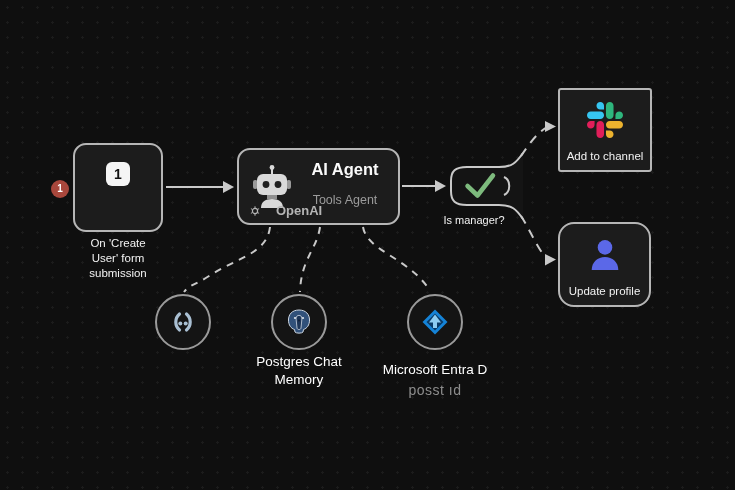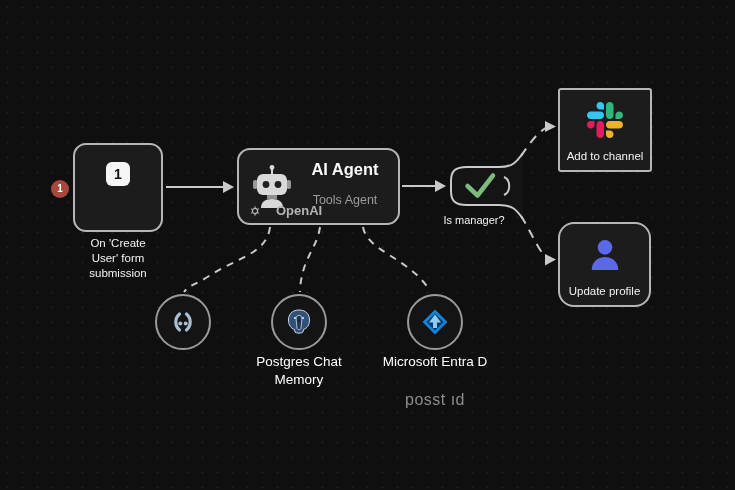--- a/index.html
+++ b/index.html
@@ -52,22 +52,22 @@
     display:flex;align-items:center;justify-content:center;
   }
   .circle-anthropic{left:155px;top:294px;}
   .circle-postgres{left:271px;top:294px;}
   .circle-entra{left:407px;top:294px;}
   .circle-label{
     position:absolute;color:#fff;font-size:13.5px;line-height:1.35;text-align:center;
   }
   .label-anthropic{left:123px;top:353px;width:120px;}
   .label-postgres{left:239px;top:353px;width:120px;}
-  .label-entra{left:370px;top:353px;width:130px;}
-  .sub-label{color:#8d8d8d;font-size:16px;margin-top:18px;letter-spacing:0.5px;}
+  .label-entra{left:370px;top:361px;width:130px;}
+  .sub-label{color:#8d8d8d;font-size:14px;margin-top:2px;letter-spacing:0.5px;}
   .condition-label{
     position:absolute;left:412px;top:214px;width:124px;
     color:#f2f2f2;font-size:11px;text-align:center;
   }
 </style>
 </head>
 <body>
 
 <div class="canvas">
 

